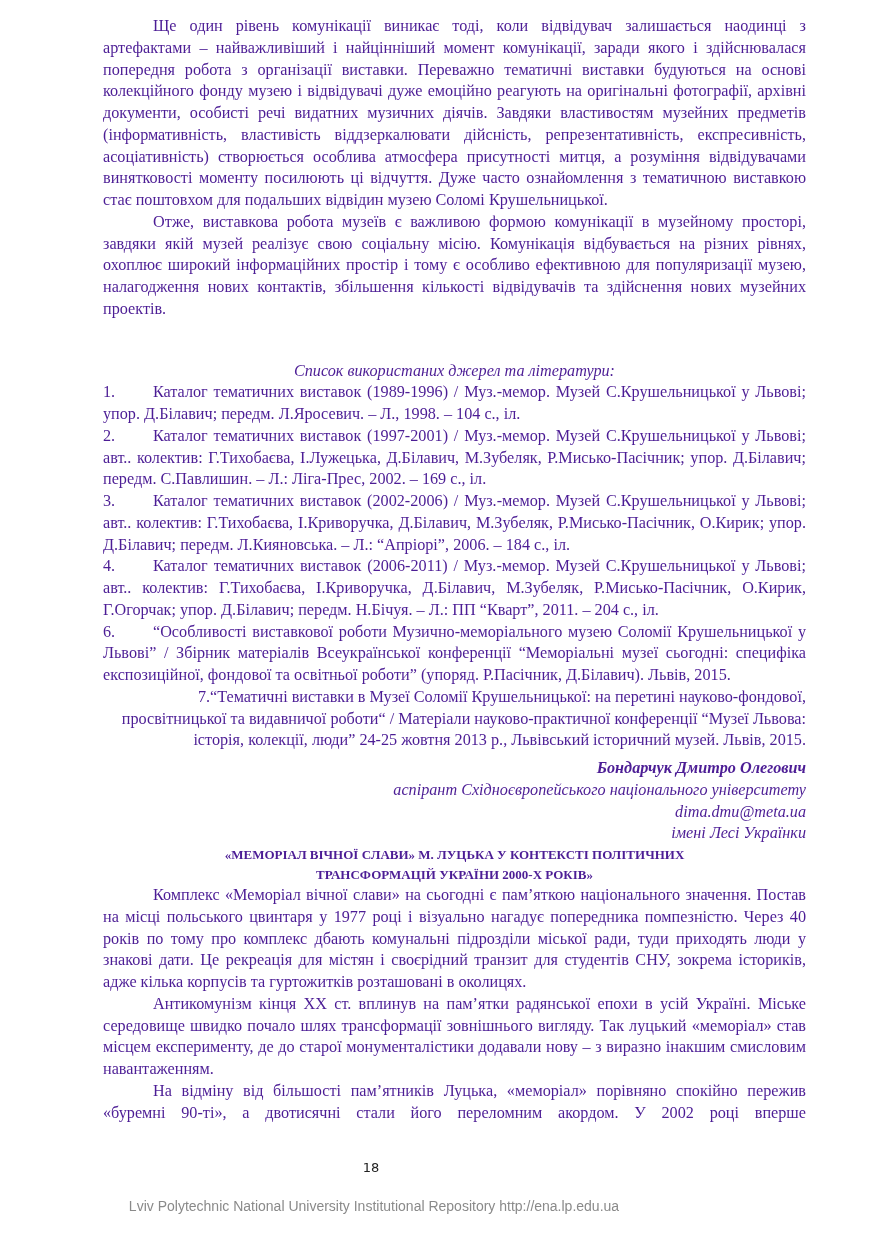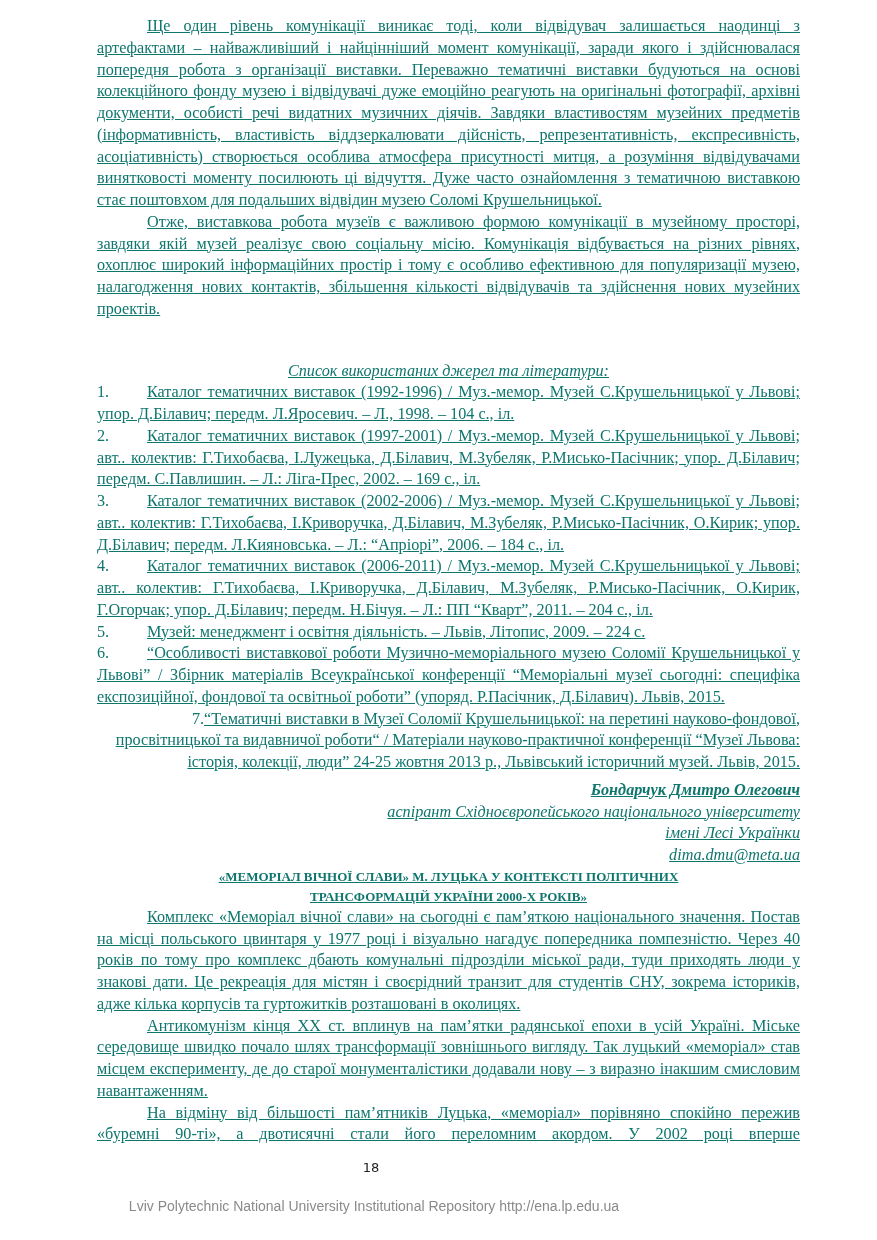--- a/index.html
+++ b/index.html
@@ -1,20 +1,20 @@
 <!DOCTYPE html>
 <html><head>
   <meta charset="utf-8">
   <style>
     html, body { margin: 0; padding: 0; background: #ffffff; }
     body { width: 877px; height: 1240px; position: relative; overflow: hidden; }
     .page {
-      position: absolute; left: 97px; top: 16px; width: 703px;
+      position: absolute; left: 103px; top: 16px; width: 703px;
       font-family: "Liberation Serif", "DejaVu Serif", serif;
-      font-size: 16.2px; line-height: 21.75px; color: #0f766e; text-decoration: underline;
+      font-size: 16.2px; line-height: 21.75px; color: #4c1d95;
     }
     p { margin: 0; text-align: justify; }
     .indent { text-indent: 50px; }
     .heading-it { text-align: center; font-style: italic; margin-top: 40px; }
     .ref { display: block; text-align: justify; }
     .ref .num { display: inline-block; width: 50px; }
     .ref.last-left { text-align: right; }
     .author { text-align: right; }
     .author .name { font-weight: bold; font-style: italic; }
     .author .aff { font-style: italic; }
@@ -31,34 +31,33 @@
 </head>
 <body>
 
 <div class="page">
   <p class="indent">Ще один рівень комунікації виникає тоді, коли відвідувач залишається наодинці з артефактами – найважливіший і найцінніший момент комунікації, заради якого і здійснювалася попередня робота з організації виставки. Переважно тематичні виставки будуються на основі колекційного фонду музею і відвідувачі дуже емоційно реагують на оригінальні фотографії, архівні документи, особисті речі видатних музичних діячів. Завдяки властивостям музейних предметів (інформативність, властивість віддзеркалювати дійсність, репрезентативність, експресивність, асоціативність) створюється особлива атмосфера присутності митця, а розуміння відвідувачами винятковості моменту посилюють ці відчуття. Дуже часто ознайомлення з тематичною виставкою стає поштовхом для подальших відвідин музею Соломі Крушельницької.</p>
   <p class="indent">Отже, виставкова робота музеїв є важливою формою комунікації в музейному просторі, завдяки якій музей реалізує свою соціальну місію. Комунікація відбувається на різних рівнях, охоплює широкий інформаційних простір і тому є особливо ефективною для популяризації музею, налагодження нових контактів, збільшення кількості відвідувачів та здійснення нових музейних проектів.</p>
 
   <p class="heading-it">Список використаних джерел та літератури:</p>
 
   <div>
-    <span class="ref"><span class="num">1.</span><span>Каталог тематичних виставок (1992-1996) / Муз.-мемор. Музей С.Крушельницької у Львові; упор. Д.Білавич; передм. Л.Яросевич. – Л., 1998. – 104 с., іл.</span></span>
+    <span class="ref"><span class="num">1.</span><span>Каталог тематичних виставок (1989-1996) / Муз.-мемор. Музей С.Крушельницької у Львові; упор. Д.Білавич; передм. Л.Яросевич. – Л., 1998. – 104 с., іл.</span></span>
     <span class="ref"><span class="num">2.</span><span>Каталог тематичних виставок (1997-2001) / Муз.-мемор. Музей С.Крушельницької у Львові; авт.. колектив: Г.Тихобаєва, І.Лужецька, Д.Білавич, М.Зубеляк, Р.Мисько-Пасічник; упор. Д.Білавич; передм. С.Павлишин. – Л.: Ліга-Прес, 2002. – 169 с., іл.</span></span>
     <span class="ref"><span class="num">3.</span><span>Каталог тематичних виставок (2002-2006) / Муз.-мемор. Музей С.Крушельницької у Львові; авт.. колектив: Г.Тихобаєва, І.Криворучка, Д.Білавич, М.Зубеляк, Р.Мисько-Пасічник, О.Кирик; упор. Д.Білавич; передм. Л.Кияновська. – Л.: “Апріорі”, 2006. – 184 с., іл.</span></span>
     <span class="ref"><span class="num">4.</span><span>Каталог тематичних виставок (2006-2011) / Муз.-мемор. Музей С.Крушельницької у Львові; авт.. колектив: Г.Тихобаєва, І.Криворучка, Д.Білавич, М.Зубеляк, Р.Мисько-Пасічник, О.Кирик, Г.Огорчак; упор. Д.Білавич; передм. Н.Бічуя. – Л.: ПП “Кварт”, 2011. – 204 с., іл.</span></span>
-    <span class="ref"><span class="num">5.</span><span>Музей: менеджмент і освітня діяльність. – Львів, Літопис, 2009. – 224 с.</span></span>
     <span class="ref"><span class="num">6.</span><span>“Особливості виставкової роботи Музично-меморіального музею Соломії Крушельницької у Львові” / Збірник матеріалів Всеукраїнської конференції “Меморіальні музеї сьогодні: специфіка експозиційної, фондової та освітньої роботи” (упоряд. Р.Пасічник, Д.Білавич). Львів, 2015.</span></span>
     <span class="ref last-left"><span class="num">7.</span><span>“Тематичні виставки в Музеї Соломії Крушельницької: на перетині науково-фондової, просвітницької та видавничої роботи“ / Матеріали науково-практичної конференції “Музеї Львова: історія, колекції, люди” 24-25 жовтня 2013 р., Львівський історичний музей. Львів, 2015.</span></span>
   </div>
 
   <div class="author" style="margin-top: 6px; text-align: right;">
     <div class="name">Бондарчук Дмитро Олегович</div>
     <div class="aff">аспірант Східноєвропейського національного університету</div>
+    <div class="aff">dima.dmu@meta.ua</div>
     <div class="aff">імені Лесі Українки</div>
-    <div class="aff">dima.dmu@meta.ua</div>
   </div>
 
   <div class="title">
     <div>«МЕМОРІАЛ ВІЧНОЇ СЛАВИ» М. ЛУЦЬКА У КОНТЕКСТІ ПОЛІТИЧНИХ</div>
     <div>ТРАНСФОРМАЦІЙ УКРАЇНИ 2000-Х РОКІВ»</div>
   </div>
 
   <p class="indent">Комплекс «Меморіал вічної слави» на сьогодні є пам’яткою національного значення. Постав на місці польського цвинтаря у 1977 році і візуально нагадує попередника помпезністю. Через 40 років по тому про комплекс дбають комунальні підрозділи міської ради, туди приходять люди у знакові дати. Це рекреація для містян і своєрідний транзит для студентів СНУ, зокрема істориків, адже кілька корпусів та гуртожитків розташовані в околицях.</p>
   <p class="indent">Антикомунізм кінця XX ст. вплинув на пам’ятки радянської епохи в усій Україні. Міське середовище швидко почало шлях трансформації зовнішнього вигляду. Так луцький «меморіал» став місцем експерименту, де до старої монументалістики додавали нову – з виразно інакшим смисловим навантаженням.</p>
   <p class="indent" style="text-align-last: justify;">На відміну від більшості пам’ятників Луцька, «меморіал» порівняно спокійно пережив «буремні 90-ті», а двотисячні стали його переломним акордом. У 2002 році вперше</p>

